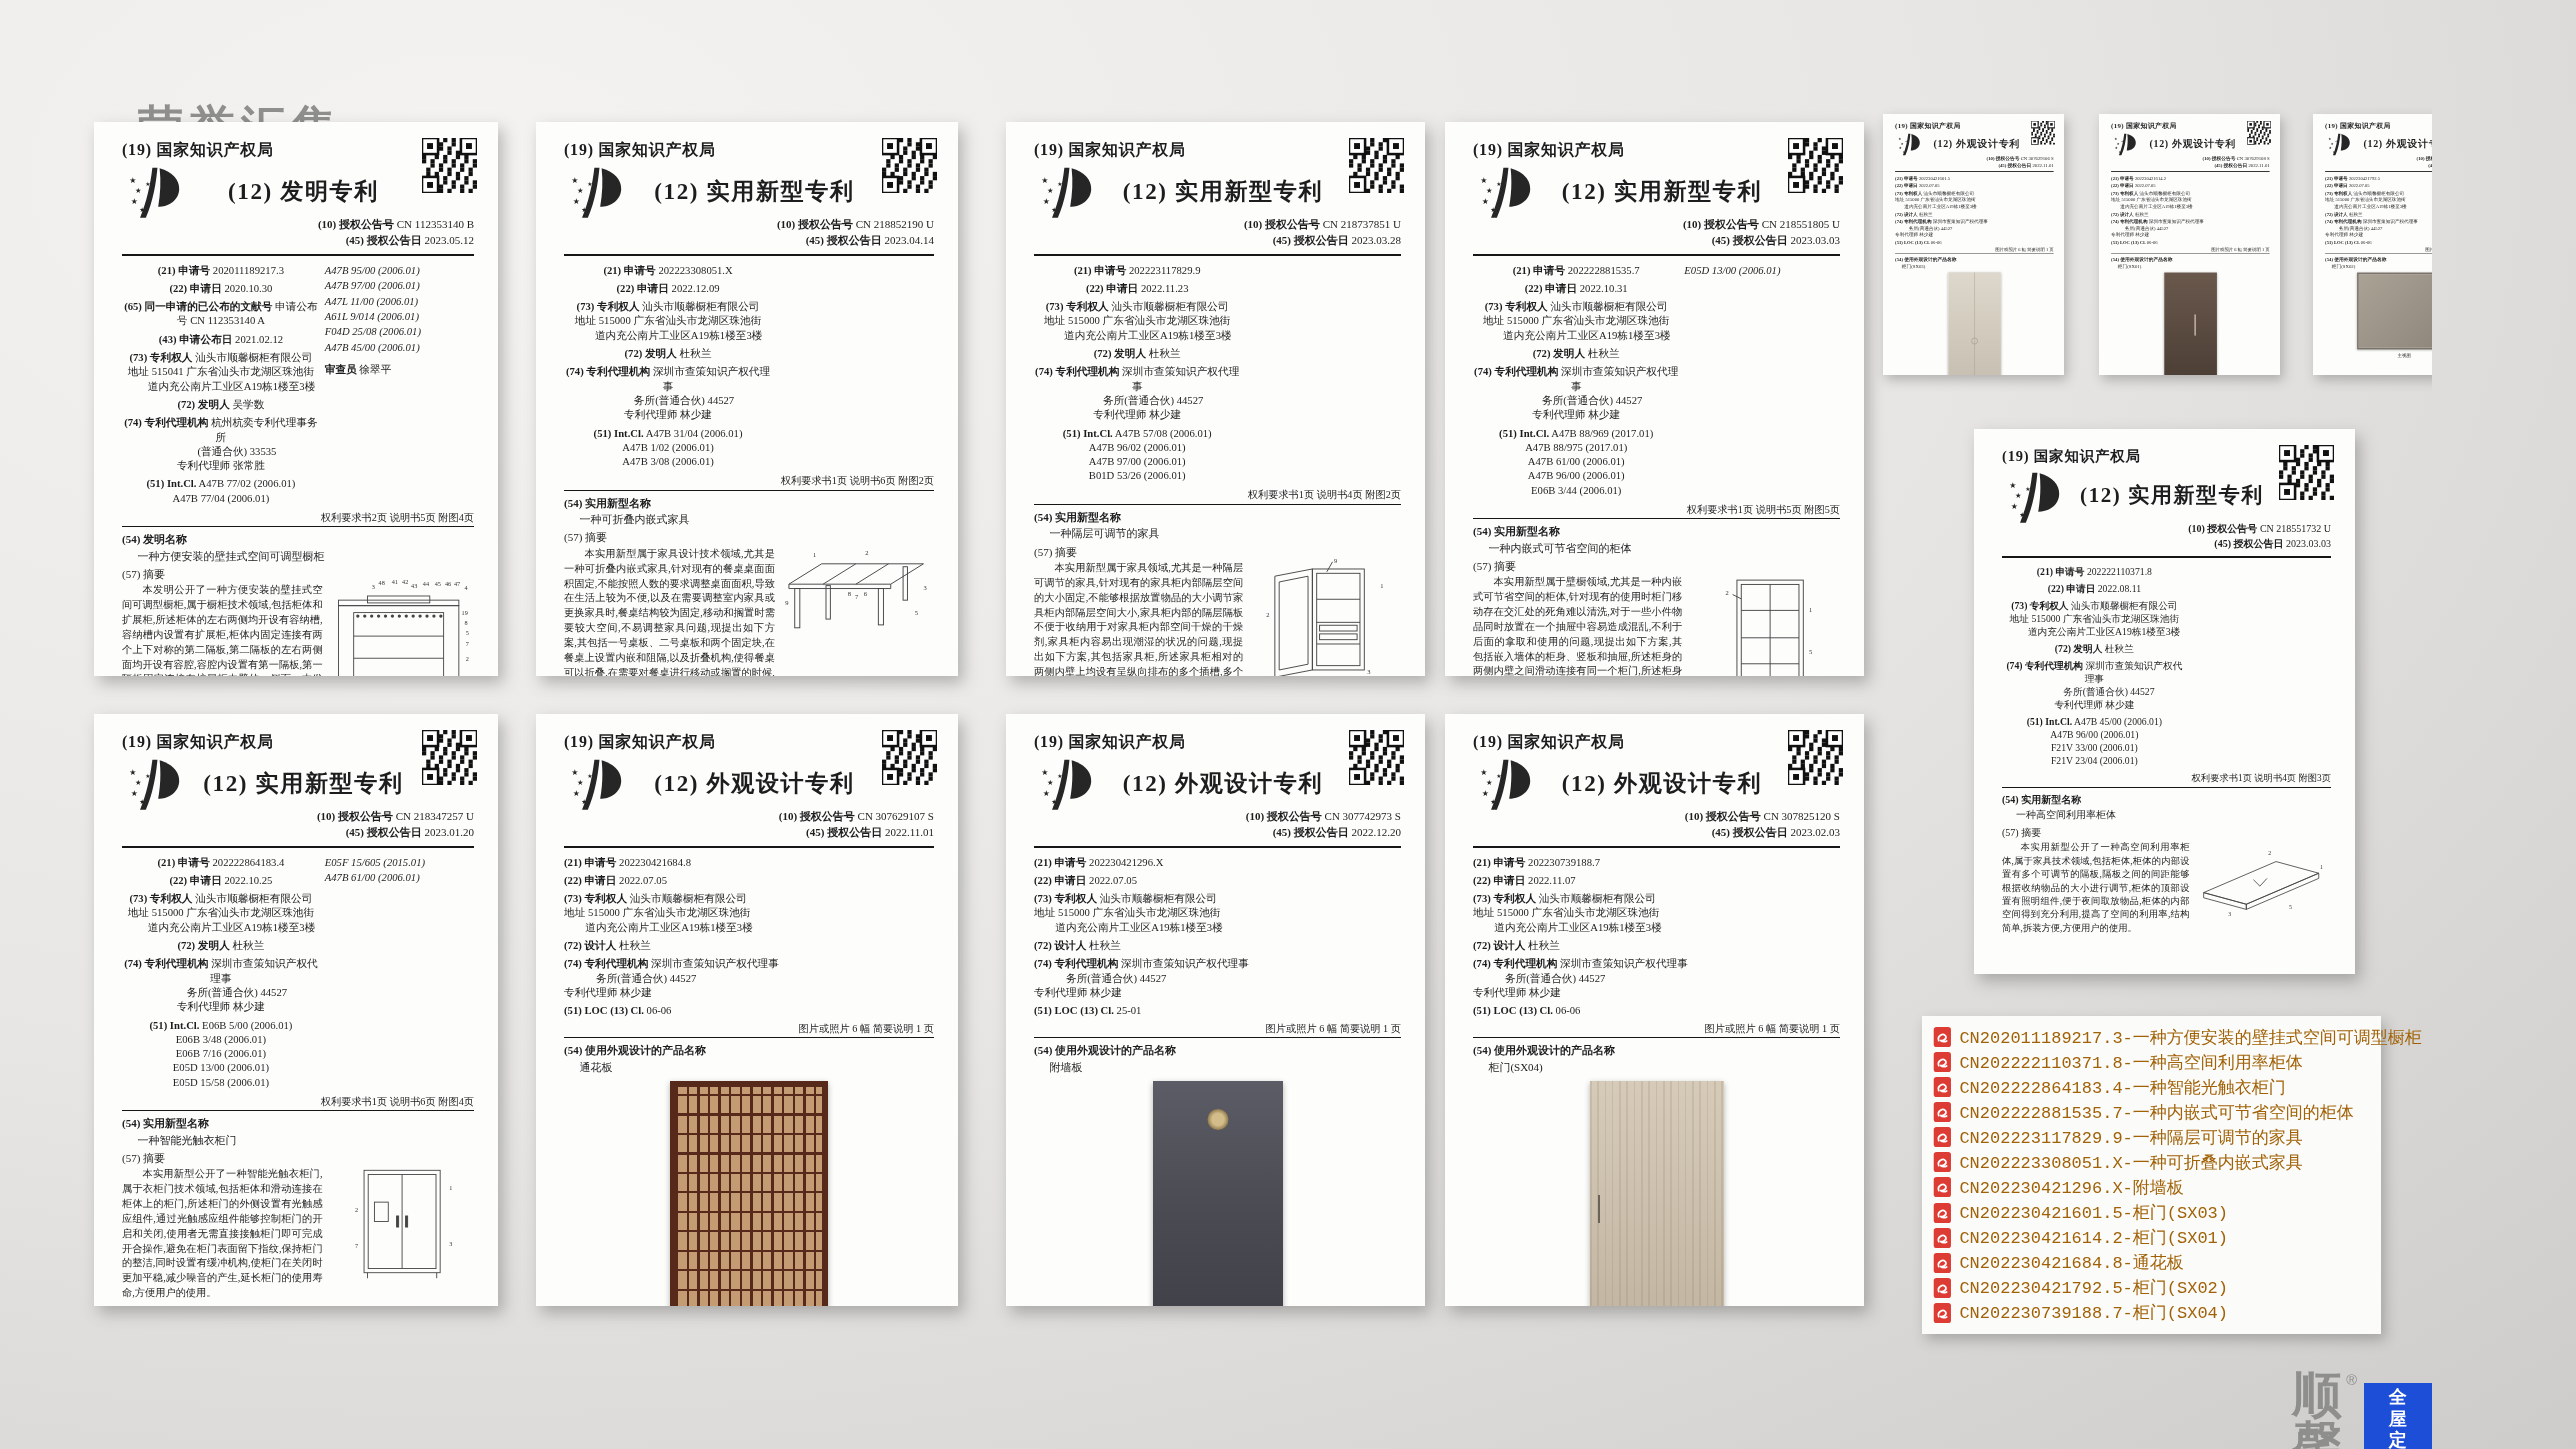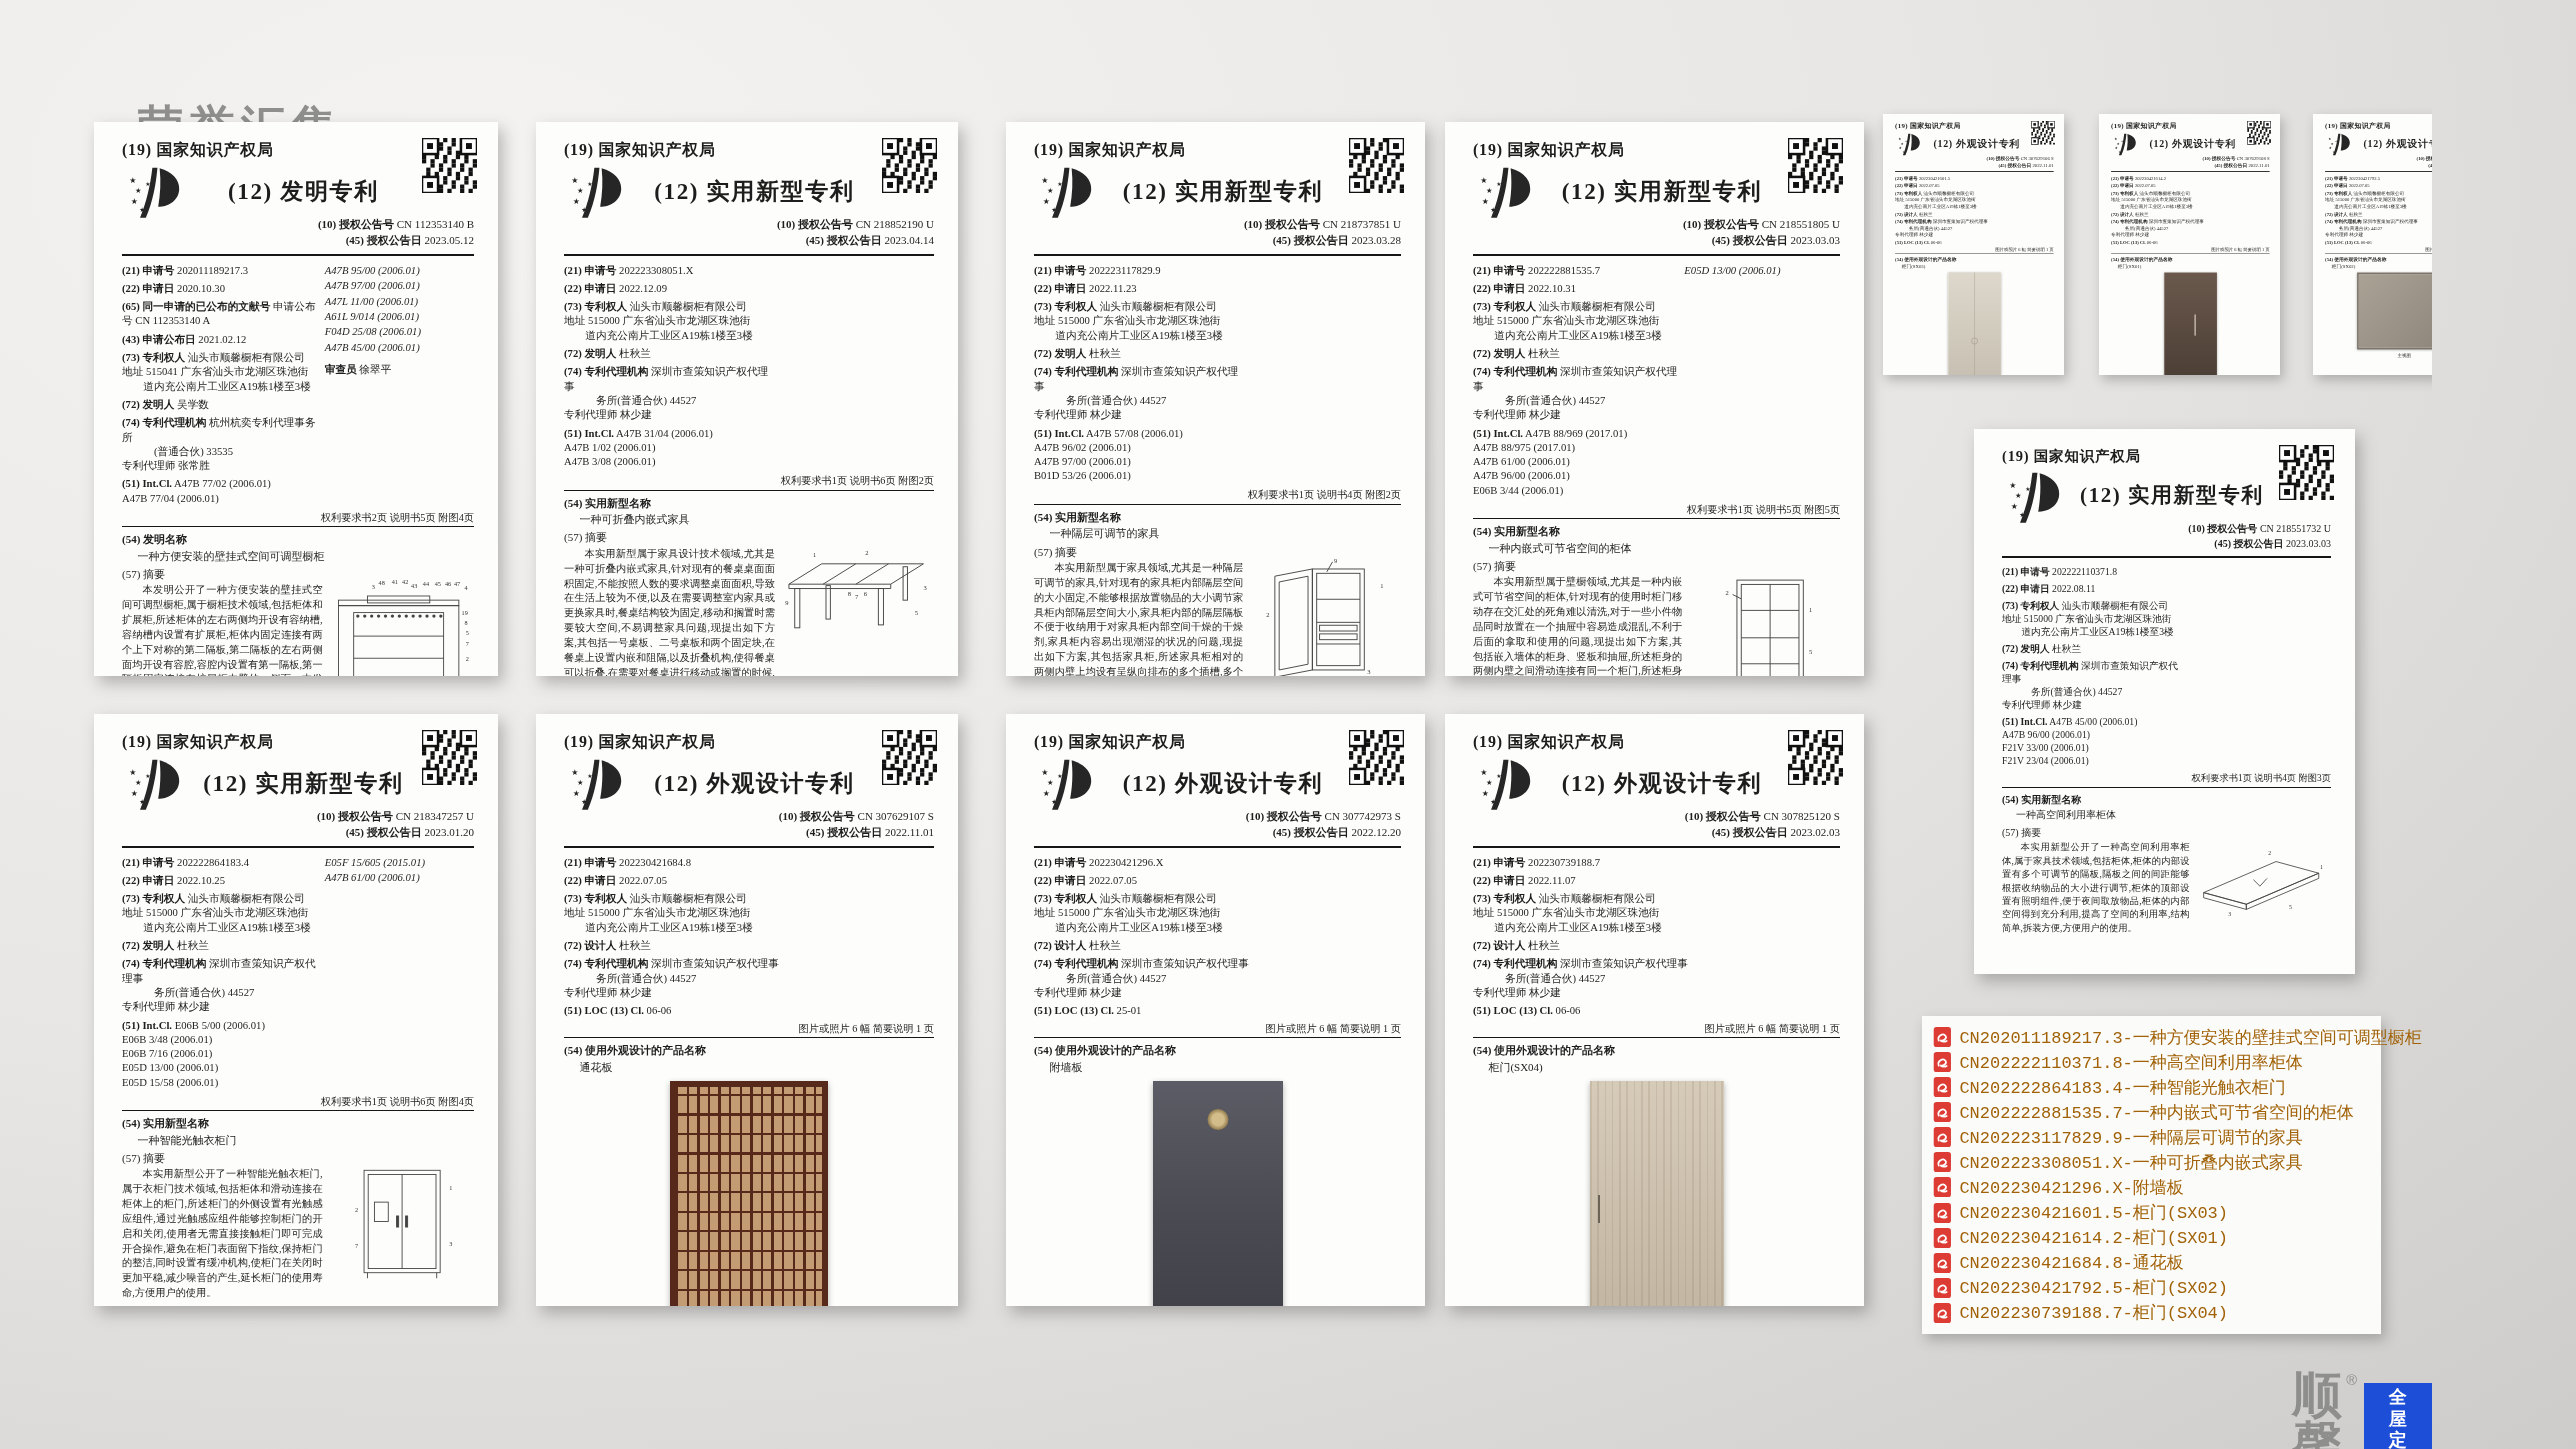--- a/index.html
+++ b/index.html
@@ -20,21 +20,21 @@
   .brand-row{display:flex;align-items:flex-start;margin-top:3.2px;height:58px;}
   .emblem{width:68px;height:58px;flex:0 0 auto;}
   .emblem svg{width:100%;height:100%;}
   .kind-title{flex:1;text-align:center;font-size:2.1em;font-weight:bold;margin-top:11.4px;letter-spacing:1.6px;}
   .kind-spacer{width:57px;flex:0 0 auto;}
   .grant-lines{text-align:right;font-size:1em;line-height:1.45;margin-top:-4.9px;}
   .grant-lines b{font-weight:bold;}
   .rule{border-top:2px solid #161616;margin-top:4.9px;}
   .rule2{border-top:1.2px solid #161616;margin-top:1.6px;}
   .cols{display:flex;margin-top:6.5px;}
-  .col-left{width:57%;}
+  .col-left{width:57%;text-align:center;}
   .col-right{width:43%;padding-left:4.9px;}
   .field{font-size:.97em;line-height:1.34;margin-bottom:4px;white-space:pre-line;}
   .field b{font-weight:bold;}
   .ipc-item{font-size:.97em;line-height:1.45;font-style:italic;}
   .examiner{font-size:.97em;margin-top:8px;font-style:normal;}
   .examiner b{font-style:normal;text-align:center;}
   .pages-line{text-align:right;font-size:.93em;margin-top:1.6px;}
   .sec54{margin-top:4.9px;font-size:1em;}
   .sec54-label{font-weight:bold;}
   .sec54-title{padding-left:1.4em;margin-top:1.6px;}

